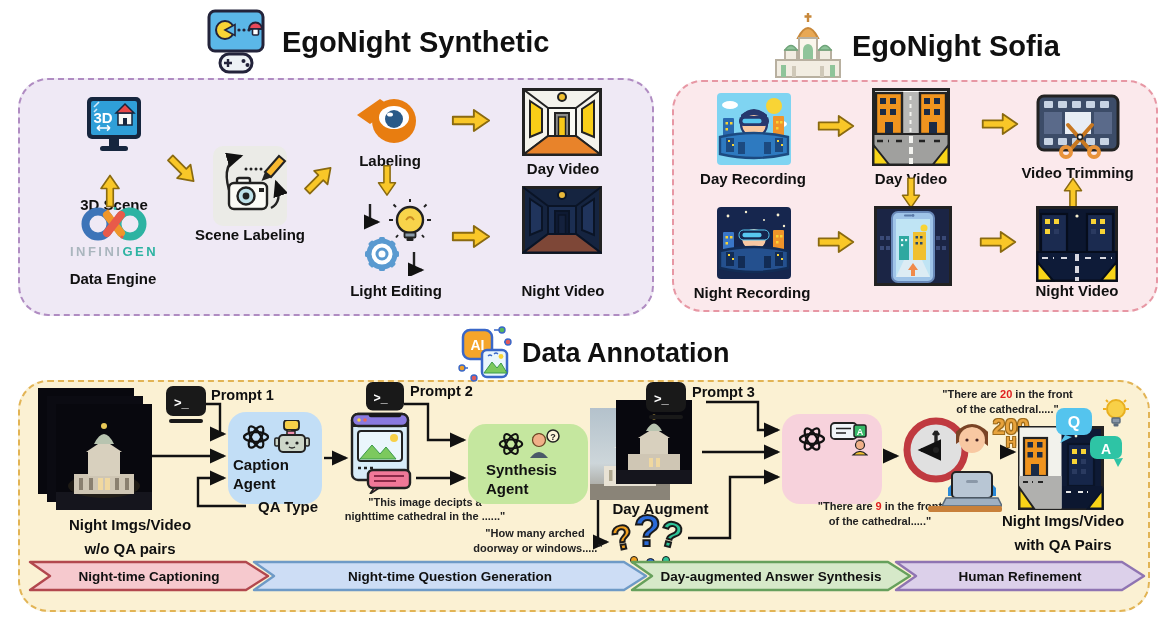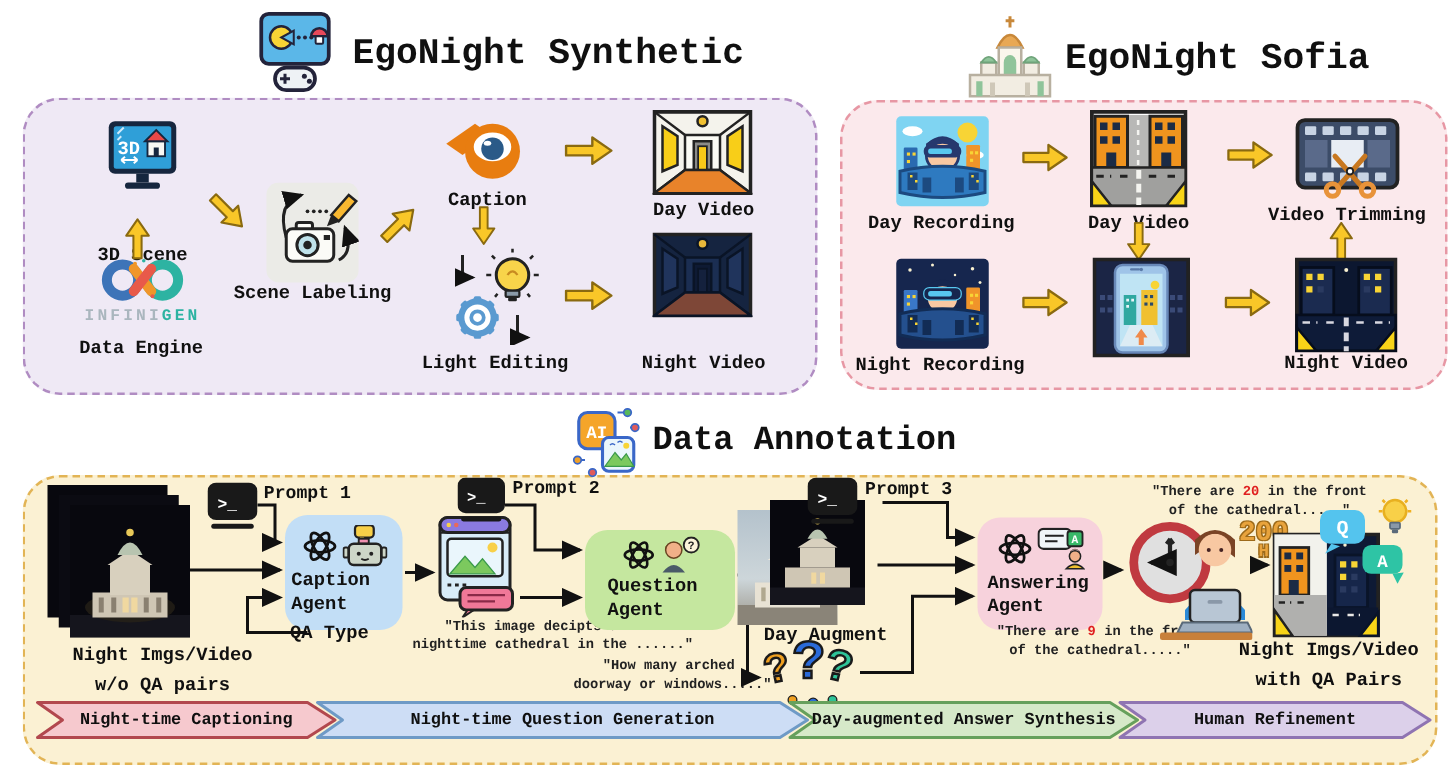--- a/index.html
+++ b/index.html
@@ -1,17 +1,17 @@
 <!DOCTYPE html>
 <html><head>
 <meta charset="utf-8">
 <style>
   html,body{margin:0;padding:0;background:#fff;}
   .canvas{position:relative;width:1164px;height:625px;background:#ffffff;
-    font-family:Liberation Mono, monospace;color:#111;overflow:hidden;}
+    font-family:Liberation Sans, sans-serif;color:#111;overflow:hidden;}
   .abs{position:absolute;}
   .panel{position:absolute;border:2.5px dashed;border-radius:30px;box-sizing:border-box;}
   .panel-synthetic{left:18px;top:78px;width:636px;height:238px;background:#efe9f5;border-color:#b08cc2;}
   .panel-sofia{left:672px;top:80px;width:486px;height:232px;background:#fbe9ec;border-color:#e797a4;}
   .panel-annotation{left:18px;top:380px;width:1132px;height:232px;background:#fbf1d3;border-color:#e2b455;}
   .hdr-title{font-weight:700;color:#101010;}
   .t29{font-size:29px;} .t27{font-size:27px;}
   .nlabel{position:absolute;font-size:15px;font-weight:600;color:#101010;text-align:center;line-height:1.15;}
   .slabel{position:absolute;font-size:14.5px;font-weight:600;color:#101010;}
   .quote{position:absolute;font-size:11px;font-weight:600;color:#222;text-align:center;line-height:1.25;white-space:nowrap;}
@@ -159,21 +159,21 @@
       <path d="M3 11 H25 V4 L41 15 L25 26 V19 H3 Z"></path>
     </svg>
 
   <svg class="abs" style="left:352px;top:86px" width="72" height="64" viewBox="0 0 72 64">
     <path d="M5 29 L28 13 L41 22 L18 38 Z" fill="#e87d10"></path>
     <circle cx="42" cy="35" r="22" fill="#e87d10"></circle>
     <ellipse cx="42" cy="31.5" rx="15" ry="11.5" fill="#fff"></ellipse>
     <circle cx="42" cy="33" r="9" fill="#2a5a88"></circle>
     <ellipse cx="38" cy="28.5" rx="3" ry="2" fill="#fff"></ellipse>
   </svg>
-  <div class="nlabel" style="left:325px;top:152px;width:130px">Caption</div>
+  <div class="nlabel" style="left:325px;top:152px;width:130px">Labeling</div>
 
   <svg class="barrow rot90" style="left:370px;top:168px" width="34" height="25" viewBox="0 0 44 30">
       <path d="M3 11 H25 V4 L41 15 L25 26 V19 H3 Z"></path>
     </svg>
 
   <svg class="abs" style="left:356px;top:198px" width="80" height="78" viewBox="0 0 80 78">
     <path d="M14 6 v13 a5 5 0 0 0 5 5 h3" stroke="#222" stroke-width="2.4" fill="none" marker-end="url(#mA)"></path>
     <g stroke="#222" stroke-width="2">
       <path d="M54 4 v-3 M40 9 l-2.5 -2.5 M68 9 l2.5 -2.5 M37 22 h-4 M71 22 h4 M42 37 l-2 2.5 M66 37 l2 2.5"></path>
     </g>
@@ -520,21 +520,21 @@
         <rect x="0.8" y="18" width="4" height="8" rx="1.5" fill="#cdd6c8" stroke="#222" stroke-width="1.5"></rect>
         <rect x="31.2" y="18" width="4" height="8" rx="1.5" fill="#cdd6c8" stroke="#222" stroke-width="1.5"></rect>
         <rect x="5" y="15" width="26" height="17" rx="4" fill="#cdd6c8" stroke="#222" stroke-width="2"></rect>
         <circle cx="13" cy="23" r="1.6" fill="#222"></circle>
           <circle cx="23" cy="23" r="1.6" fill="#222"></circle>
         <path d="M15 27 q3 2 6 0" stroke="#222" stroke-width="1.4" fill="none"></path>
       </svg>
     </div>
     <div class="agent-name">Caption Agent</div>
   </div>
-  <div class="slabel" style="left:232px;top:498px;font-size:15px">QA Type</div>
+  <div class="slabel" style="left:258px;top:498px;font-size:15px">QA Type</div>
 
   <svg class="abs" style="left:350px;top:412px" width="64" height="82" viewBox="0 0 64 82">
     <rect x="2" y="2" width="56" height="66" rx="6" fill="#d8ecf8" stroke="#222" stroke-width="2.4"></rect>
     <path d="M2 14 h56" stroke="#222" stroke-width="1.8"></path>
     <rect x="2" y="2" width="56" height="12" rx="6" fill="#8a7ae0" stroke="#222" stroke-width="2.4"></rect>
     <circle cx="9" cy="8" r="1.8" fill="#f8d048"></circle>
       <circle cx="15" cy="8" r="1.8" fill="#e86a5a"></circle>
     <rect x="8" y="19" width="44" height="30" rx="3" fill="#eaf6fc" stroke="#222" stroke-width="2"></rect>
     <path d="M10 47 l12 -14 8 9 6 -7 10 12 z" fill="#7cc95e" stroke="#3a9a4a" stroke-width="1"></path>
     <circle cx="44" cy="26" r="4" fill="#f8d048"></circle>
@@ -564,21 +564,21 @@
           </g>
         </svg>
       <svg width="32" height="30" viewBox="0 0 32 30">
         <circle cx="25" cy="7" r="6" fill="#fbf3da" stroke="#222" stroke-width="1.5"></circle>
         <text x="25" y="10.5" font-size="9" font-weight="bold" fill="#222" text-anchor="middle">?</text>
         <circle cx="11" cy="11" r="6.5" fill="#f0b088" stroke="#6a4422" stroke-width="1.2"></circle>
         <path d="M4.5 11 A6.5 6.5 0 0 1 17.5 11 L17.5 8 Q11 2 4.5 8 Z" fill="#6a4422"></path>
         <path d="M2 29 Q11 17 20 29 Z" fill="#4a5a68"></path>
       </svg>
     </div>
-    <div class="agent-name">Question Agent</div>
+    <div class="agent-name">Synthesis Agent</div>
   </div>
 
   <div class="quote" style="left:455px;top:527px;width:160px">"How many arched</div>
   <div class="quote" style="left:448px;top:542px;width:180px">doorway or windows....."</div>
 
   <div class="abs" style="left:612px;top:508px;width:80px;height:56px">
     <span class="qmark" style="font-size:34px;color:#f0a020;transform:rotate(-12deg);position:absolute;left:0;top:10px">?</span>
     <span class="qmark" style="font-size:44px;color:#2a6ad8;position:absolute;left:22px;top:-2px">?</span>
     <span class="qmark" style="font-size:36px;color:#2ec498;transform:rotate(14deg);position:absolute;left:48px;top:6px">?</span>
     <i style="position:absolute;left:18px;top:48px;width:6px;height:6px;border-radius:50%;background:#f0a020;border:1.5px solid #1a1a1a"></i>
@@ -637,21 +637,20 @@
       <svg width="38" height="34" viewBox="0 0 38 34">
         <rect x="0.8" y="1" width="26" height="16" rx="4" fill="#f0f5f8" stroke="#222" stroke-width="1.8"></rect>
         <path d="M6 6.5 h15 M6 11 h10" stroke="#222" stroke-width="1.6"></path>
         <rect x="24" y="3" width="12" height="12" rx="2" fill="#38b868" stroke="#222" stroke-width="1.5"></rect>
         <text x="30" y="12.5" font-size="9" font-weight="bold" fill="#fff" text-anchor="middle">A</text>
         <circle cx="30" cy="23" r="4.5" fill="#f0b088" stroke="#222" stroke-width="1.2"></circle>
         <path d="M26 20 A4.5 4.5 0 0 1 34 20 L34 19 Q30 15 26 19 Z" fill="#4a3428"></path>
         <path d="M23 33 Q30 26 37 33 Z" fill="#f0c030" stroke="#222" stroke-width="1.2"></path>
       </svg>
     </div>
-    <div class="agent-name">Answering Agent</div>
   </div>
 
   <div class="quote" style="left:790px;top:500px;width:180px">
     <span>"There are </span><span class="rednum">9</span><span> in the front</span>
   </div>
   <div class="quote" style="left:800px;top:515px;width:160px">of the cathedral....."</div>
 
   <div class="quote" style="left:920px;top:388px;width:175px">
     <span>"There are </span><span class="rednum">20</span><span> in the front</span>
   </div>

